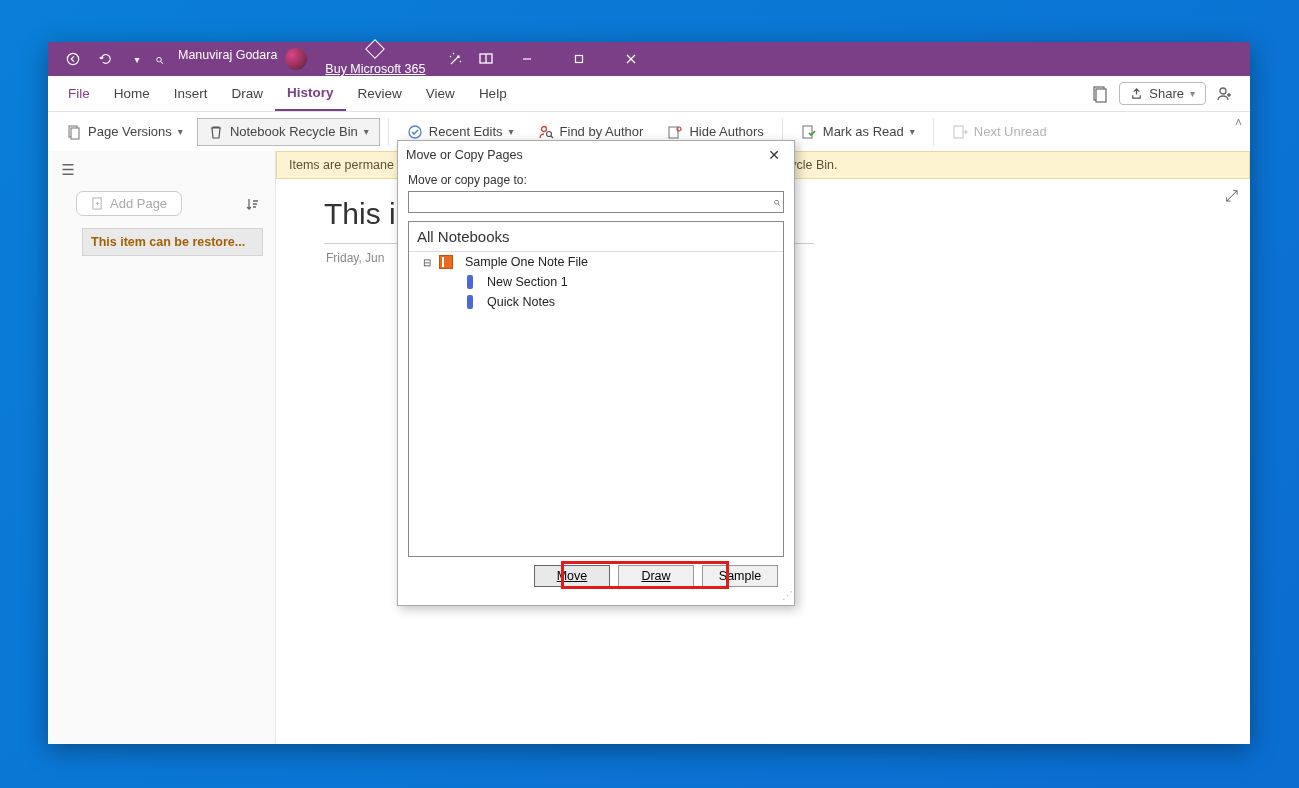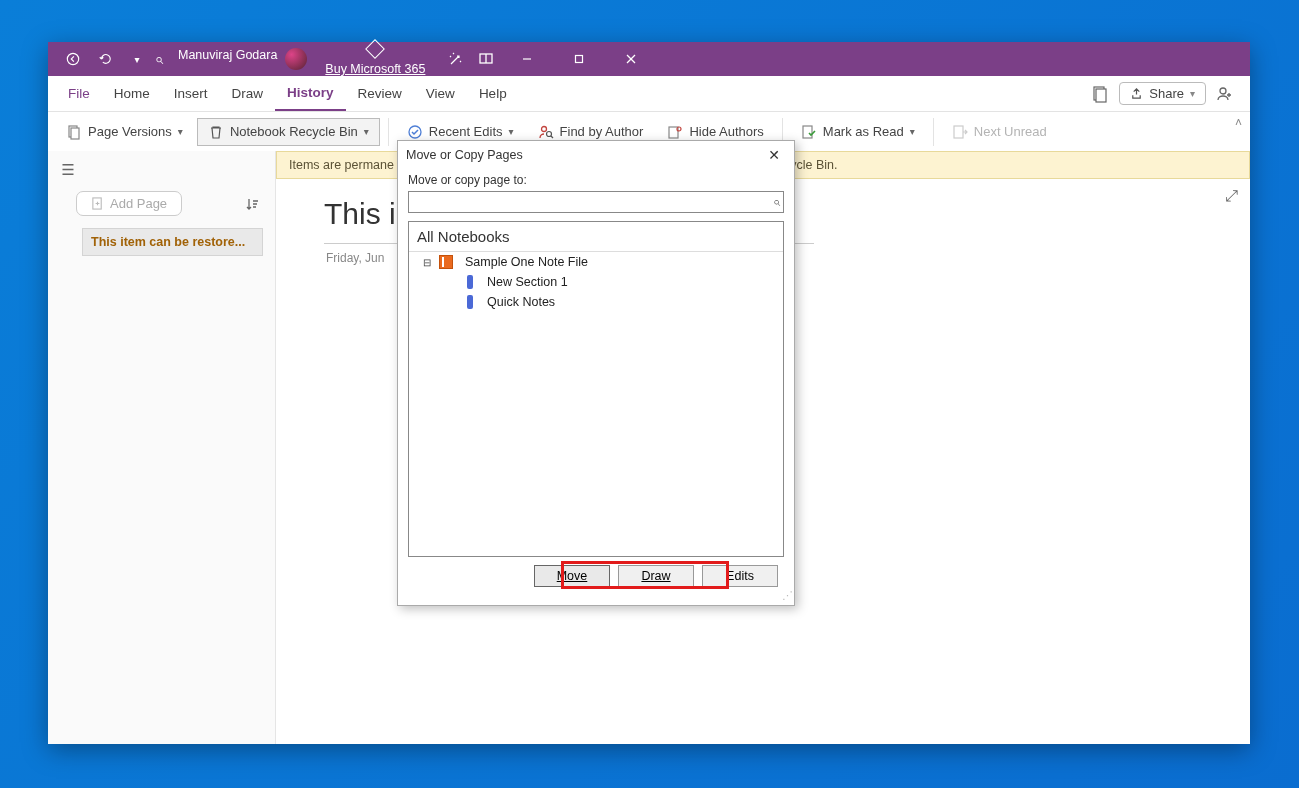--- a/index.html
+++ b/index.html
@@ -325,17 +325,17 @@
       </div>
     </div>
     <div class="dlg-buttons">
       <div class="red-hl" style="left:153px; top:4px; width:168px; height:28px;"></div>
       <div class="dlg-btn move">
           <span style="text-decoration:underline;">Move</span>
         </div>
       <div class="dlg-btn">
           <span style="text-decoration:underline;">Draw</span>
         </div>
-      <div class="dlg-btn">Edits</div>
+      <div class="dlg-btn">Sample</div>
     </div>
   </div>
   <div class="resize-grip">⋰</div>
 </div>
 
 </body></html>

